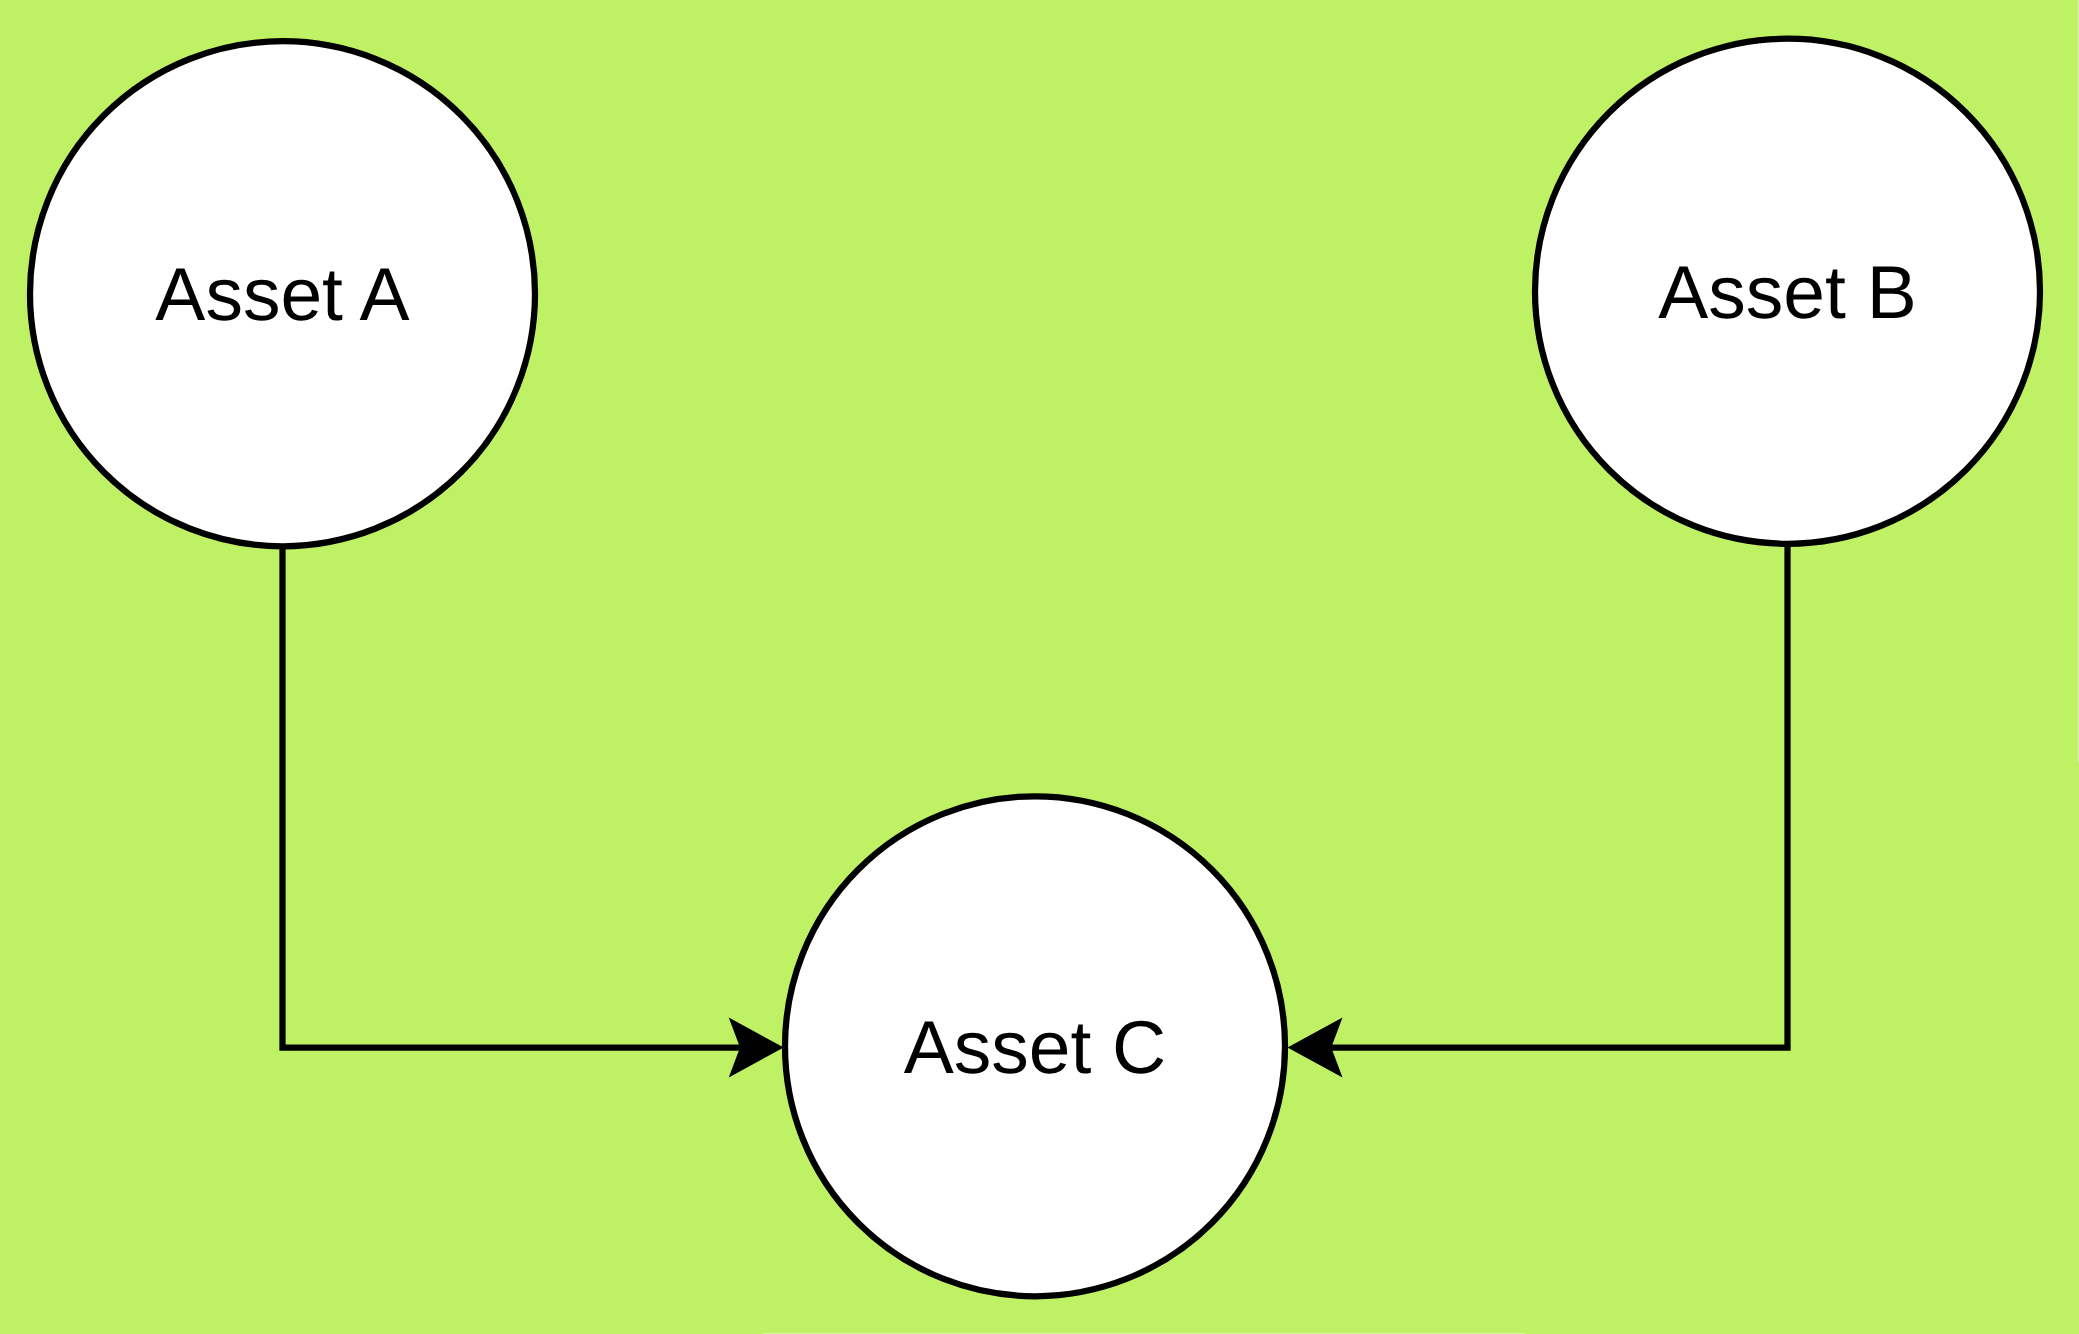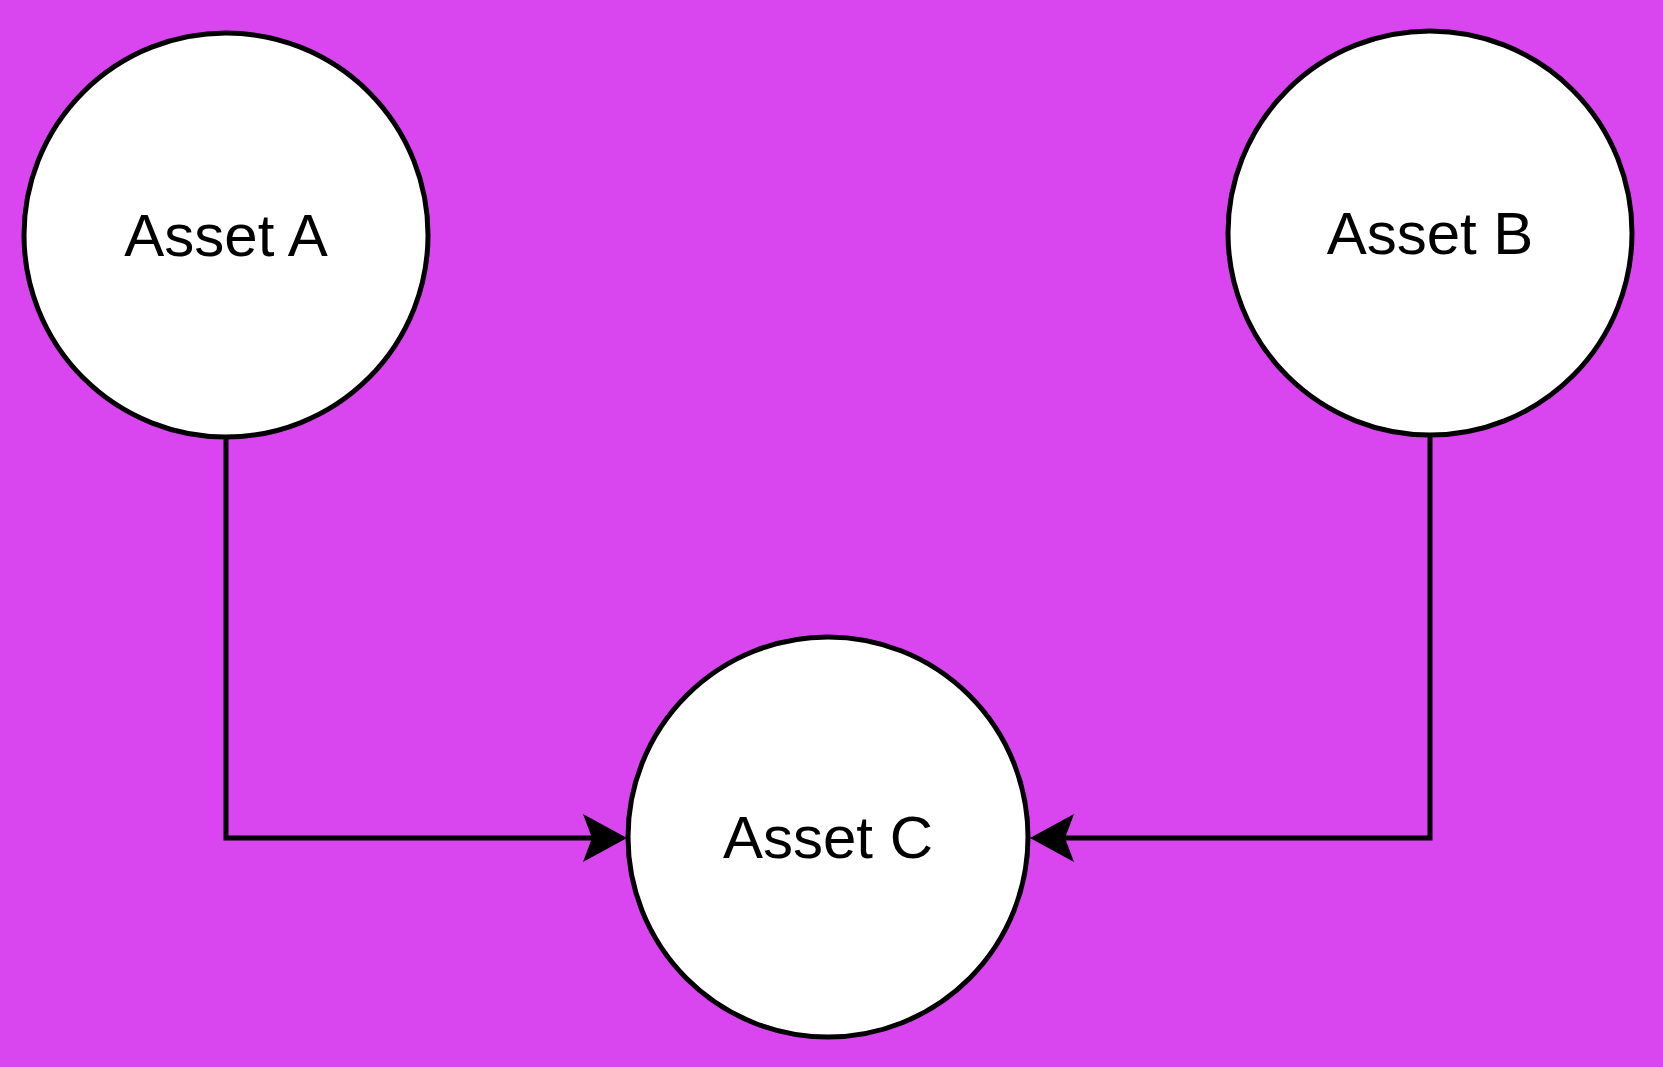--- a/index.html
+++ b/index.html
@@ -3,21 +3,21 @@
 <meta charset="utf-8">
 <style>
   html, body {
     margin: 0;
     padding: 0;
     background: #ffffff;
   }
   .canvas-wrap {
     width: 1663px;
     height: 1067px;
-    background: #d946ef;
+    background: #bef264;
     position: relative;
     overflow: hidden;
   }
   svg.diagram {
     display: block;
     width: 1663px;
     height: 1067px;
   }
   .node-circle {
     fill: #ffffff;

